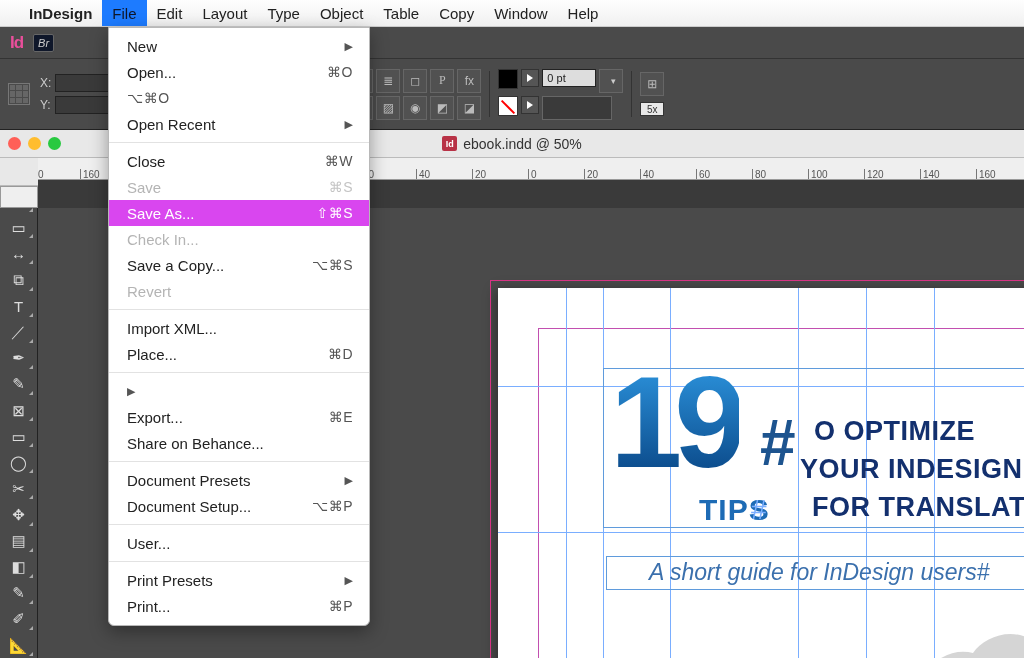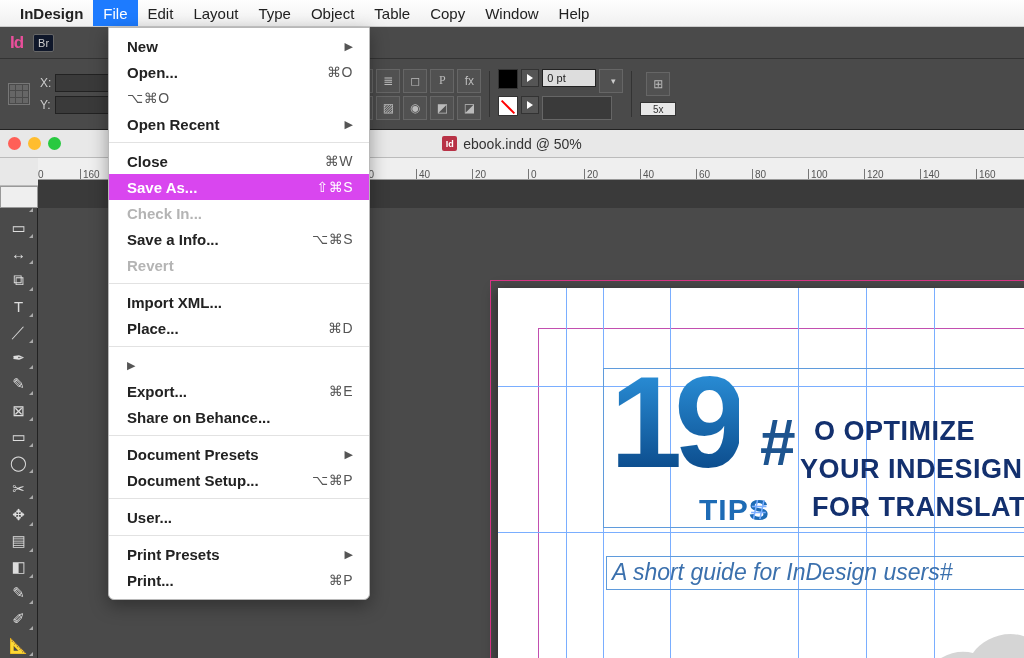--- a/index.html
+++ b/index.html
@@ -1,27 +1,27 @@
 <!DOCTYPE html>
 <html><head>
 <meta charset="utf-8">
 <style>
 * { margin: 0; padding: 0; box-sizing: border-box; font-family: -apple-system, BlinkMacSystemFont, "Helvetica Neue", sans-serif; }
 body { width: 1024px; height: 658px; overflow: hidden; background: #3a3a3a; position: relative; }
 
 
-.mac-menubar { height: 27px; background: linear-gradient(#fefefe,#f0f0f0); display: flex; align-items: center; padding: 0 10px; font-size: 15px; color: #222; border-bottom: 1px solid #ccc; }
+.mac-menubar { height: 27px; background: linear-gradient(#fefefe,#f0f0f0); display: flex; align-items: center; padding: 0 19px; font-size: 15px; color: #222; border-bottom: 1px solid #ccc; }
 .mac-menubar .app-name { font-weight: 700; padding: 0 10px; }
 .mac-menubar .menu-item { padding: 0 10px; height: 100%; display: flex; align-items: center; cursor: default; }
-.mac-menubar .menu-item.active { background: #1d7bff; color: #ffffff; }
+.mac-menubar .menu-item.active { background: #1d7bff; color: #0f172a; }
 
 
 .id-appbar { height: 31px; background: #4a4a4a; display: flex; align-items: center; padding: 0 10px; gap: 10px; }
 .id-logo { color: #e94f9b; font-weight: 800; font-size: 17px; letter-spacing: -1px; }
-.br-badge { background: #0f172a; color: #ccc; font-size: 11px; padding: 2px 4px; border: 1px solid #666; border-radius: 2px; }
+.br-badge { background: #0f172a; color: #ccc; font-size: 11px; padding: 2px 4px; border: 1px solid #666; border-radius: 2px; font-style: italic; }
 .zoom-dd { margin-left: auto; background: #565656; color:#ddd; font-size:11px; padding:2px 6px; border:1px solid #333; }
 .dd-arrow::after { content:"▾"; font-size:9px; margin-left:4px; color:#ccc; }
 
 
 .controlbar { height: 72px; background: #4a4a4a; border-top:1px solid #333; border-bottom:1px solid #222; display:flex; align-items:center; padding:0 8px; gap:6px; color:#ccc; font-size:12px; }
 .ctrl-grid { width:22px; height:22px; border:1px solid #777; display:grid; grid-template-columns:repeat(3,1fr); grid-template-rows:repeat(3,1fr); gap:1px; padding:1px; }
 .ctrl-grid span { background:#666; }
 .xy-block { display:flex; flex-direction:column; gap:4px; margin-left:4px; }
 .xy-row { display:flex; align-items:center; gap:4px; font-size:12px; }
 .xy-input { width:60px; height:18px; background:#3a3a3a; border:1px solid #222; }
@@ -29,21 +29,21 @@
 .ctrl-sep { width:1px; height:46px; background:#333; margin:0 2px; }
 .ctrl-group { display:flex; gap:3px; flex-wrap:wrap; width:auto; }
 .ctrl-col { display:flex; flex-direction:column; gap:3px; }
 .pt-input { width:54px; height:18px; background:#ddd; color:#222; font-size:11px; padding:0 4px; border:1px solid #222; display:flex; align-items:center; }
 .play-btn { width:18px; height:18px; background:#555; border:1px solid #333; display:flex; align-items:center; justify-content:center; }
 .play-btn::before { content:""; border-left:6px solid #fff; border-top:4px solid transparent; border-bottom:4px solid transparent; }
 .swatch { width:20px; height:20px; border:1px solid #333; }
 .swatch.black { background:#000; }
 .swatch.none { background:#fff; position:relative; }
 .swatch.none::after { content:""; position:absolute; left:0; right:0; top:50%; border-top:2px solid red; transform:rotate(45deg); }
-.fivex { background:#e8e8e8; color:#333; width:36px; height:14px; font-size:10px; display:flex; align-items:center; justify-content:center; border:1px solid #333; border-radius:0; }
+.fivex { background:#e8e8e8; color:#333; width:24px; height:14px; font-size:10px; display:flex; align-items:center; justify-content:center; border:1px solid #333; border-radius:0; }
 
 
 .doc-tabbar { height: 28px; background: #e8e8e8; display: flex; align-items: center; justify-content: center; font-size: 14px; color: #333; border-bottom:1px solid #bbb; position:relative; }
 .traffic { position:absolute; left:8px; display:flex; gap:7px; }
 .traffic span { width:13px; height:13px; border-radius:50%; }
 .tl-red{background:#ff5f57;} .tl-yel{background:#ffbd2e;} .tl-grn{background:#28c940;}
 .doc-id-badge { width:15px; height:15px; background:#b83246; color:#fff; font-size:9px; font-weight:700; display:inline-flex; align-items:center; justify-content:center; margin-right:6px; border-radius:2px; }
 
 
 .ruler-h { height:22px; background:#efefef; border-bottom:1px solid #999; display:flex; align-items:flex-end; font-size:10px; color:#555; position:relative; overflow:hidden; padding-left:38px; }
@@ -60,30 +60,30 @@
 .bleed { position:absolute; inset:-8px; border:1px solid #d63384; pointer-events:none; }
 .guides-v { position:absolute; top:0; bottom:0; border-left:1px solid #7aaeff; }
 .guides-h { position:absolute; left:0; right:0; border-top:1px solid #7aaeff; }
 .margin-box { position:absolute; border:1px solid #c24fb0; }
 
 .big-19 { position:absolute; font-weight:800; font-size:130px; color:#1968b5; background:linear-gradient(#2a8fd8,#0b4a8a); -webkit-background-clip:text; background-clip:text; -webkit-text-fill-color:transparent; letter-spacing:-8px; line-height:.8; }
 .hash1 { position:absolute; font-size:64px; color:#1d548f; font-weight:700; }
 .tips { position:absolute; font-weight:800; font-size:30px; color:#1d6bb5; letter-spacing:1px;margin-left:28px; }
 .hash2 { position:absolute; font-size:28px; color:#7aaeff; }
 .hl { position:absolute; font-weight:800; color:#13306e; font-size:27px; letter-spacing:.5px; white-space:nowrap; }
-.subtitle { position:absolute; font-style:italic; color:#3b70ad; font-size:23px; }
+.subtitle { position:absolute; font-style:italic; color:#3b70ad; font-size:23px;margin-left:37px; }
 .subtitle-frame { position:absolute; border:1px solid #5f9bdc; }
 .horse { position:absolute; width:170px; height:110px; opacity:.35; }
 .horse svg { width:100%; height:100%; }
 .txtframe { position:absolute; border:1px solid #5f9bdc; }
 
 
 .dropdown { position:absolute; left:108px; top:27px; width:262px; background:#fff; border:1px solid #b8b8b8; border-radius:0 0 6px 6px; box-shadow:0 6px 18px rgba(0,0,0,.35); padding:5px 0 6px; font-size:15px; color:#222; z-index:1000; }
 .dropdown .mi { display:flex; align-items:center; height:26px; padding:0 16px 0 18px; cursor:default; }
-.dropdown .mi .lbl { flex:1;font-weight:bold; }
+.dropdown .mi .lbl { flex:1; }
 .dropdown .mi .sc { color:#555; font-size:14px; letter-spacing:.5px; }
 .dropdown .mi .arr { color:#555; font-size:11px; }
 .dropdown .mi.disabled { color:#b4b4b4; }
 .dropdown .mi.disabled .sc { color:#c4c4c4; }
 .dropdown .mi.selected { background:#d946ef; color:#fff; }
 .dropdown .mi.selected .sc { color:#fff; }
 .dropdown hr { border:none; border-top:1px solid #e2e2e2; margin:5px 0; }
 
 
 .ruler-corner { position:absolute; left:0; top:186px; width:38px; height:22px; background:#efefef; border:1px solid #999; z-index:2; }
@@ -307,29 +307,33 @@
     </div>
     <div class="mi">
       <span class="lbl">Open Recent</span>
       <span class="arr">▶</span>
     </div>
     <hr>
     <div class="mi">
       <span class="lbl">Close</span>
       <span class="sc">⌘W</span>
     </div>
+    <div class="mi disabled">
+      <span class="lbl">Save</span>
+      <span class="sc">⌘S</span>
+    </div>
     <div class="mi selected">
       <span class="lbl">Save As...</span>
       <span class="sc">⇧⌘S</span>
     </div>
     <div class="mi disabled">
       <span class="lbl">Check In...</span>
     </div>
     <div class="mi">
-      <span class="lbl">Save a Info...</span>
+      <span class="lbl">Save a Copy...</span>
       <span class="sc">⌥⌘S</span>
     </div>
     <div class="mi disabled">
       <span class="lbl">Revert</span>
     </div>
     <hr>
     <div class="mi">
       <span class="lbl">Import XML...</span>
     </div>
     <div class="mi">

